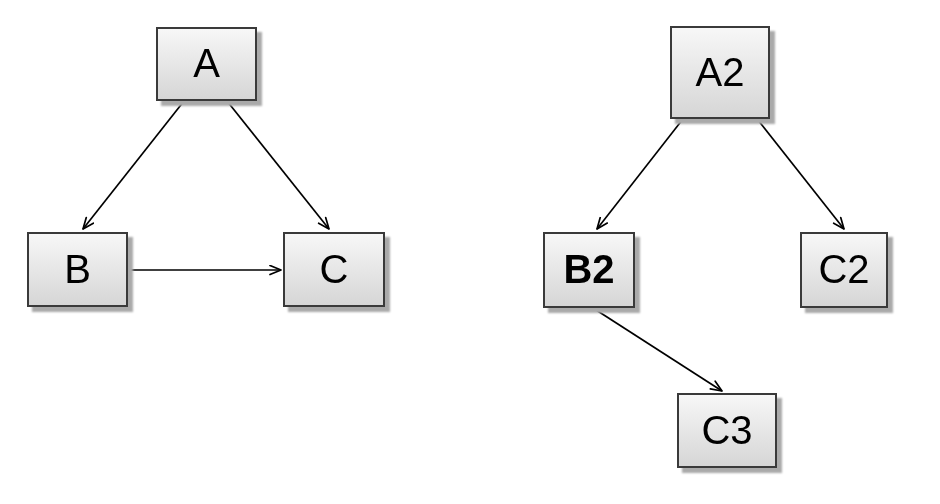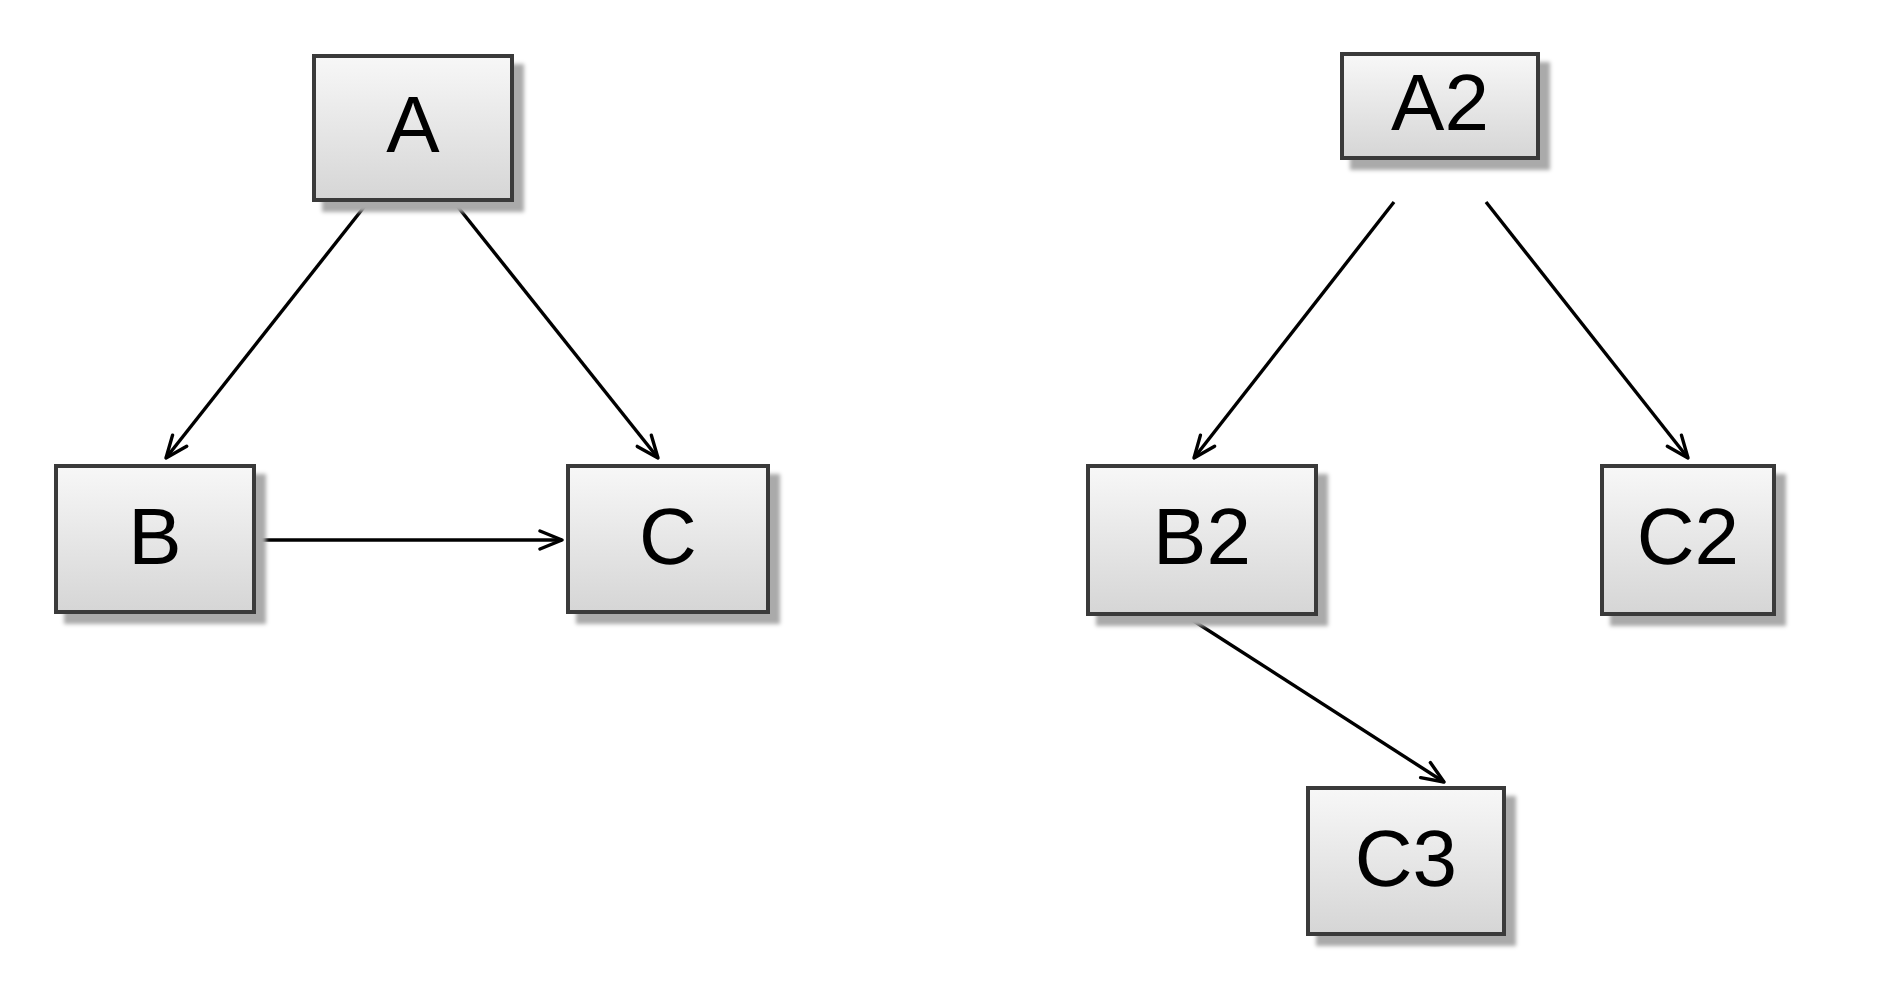--- a/index.html
+++ b/index.html
@@ -62,26 +62,26 @@
   <div id="nodes">
       <div class="node" style="left: 156px; top: 27px; width: 101px; height: 74px; border-color: rgb(58, 58, 58);">
         <span class="label">A</span>
       </div>
       <div class="node" style="left: 27px; top: 232px; width: 101px; height: 75px; border-color: rgb(58, 58, 58);">
         <span class="label">B</span>
       </div>
       <div class="node" style="left: 283px; top: 232px; width: 102px; height: 75px; border-color: rgb(58, 58, 58);">
         <span class="label">C</span>
       </div>
-      <div class="node" style="left: 670px; top: 26px; width: 100px; height: 54px; border-color: rgb(58, 58, 58);">
+      <div class="node" style="left: 670px; top: 26px; width: 100px; height: 93px; border-color: rgb(58, 58, 58);">
         <span class="label">A2</span>
       </div>
-      <div class="node" style="left: 543px; top: 232px; width: 116px; height: 76px; border-color: rgb(58, 58, 58);">
+      <div class="node" style="left: 543px; top: 232px; width: 92px; height: 76px; border-color: rgb(58, 58, 58); font-weight: bold;">
         <span class="label">B2</span>
       </div>
       <div class="node" style="left: 800px; top: 232px; width: 88px; height: 76px; border-color: rgb(58, 58, 58);">
         <span class="label">C2</span>
       </div>
-      <div class="node" style="left: 653px; top: 393px; width: 100px; height: 75px; border-color: rgb(58, 58, 58);">
+      <div class="node" style="left: 677px; top: 393px; width: 100px; height: 75px; border-color: rgb(58, 58, 58);">
         <span class="label">C3</span>
       </div>
     </div>
 </div>
 
 </body></html>

